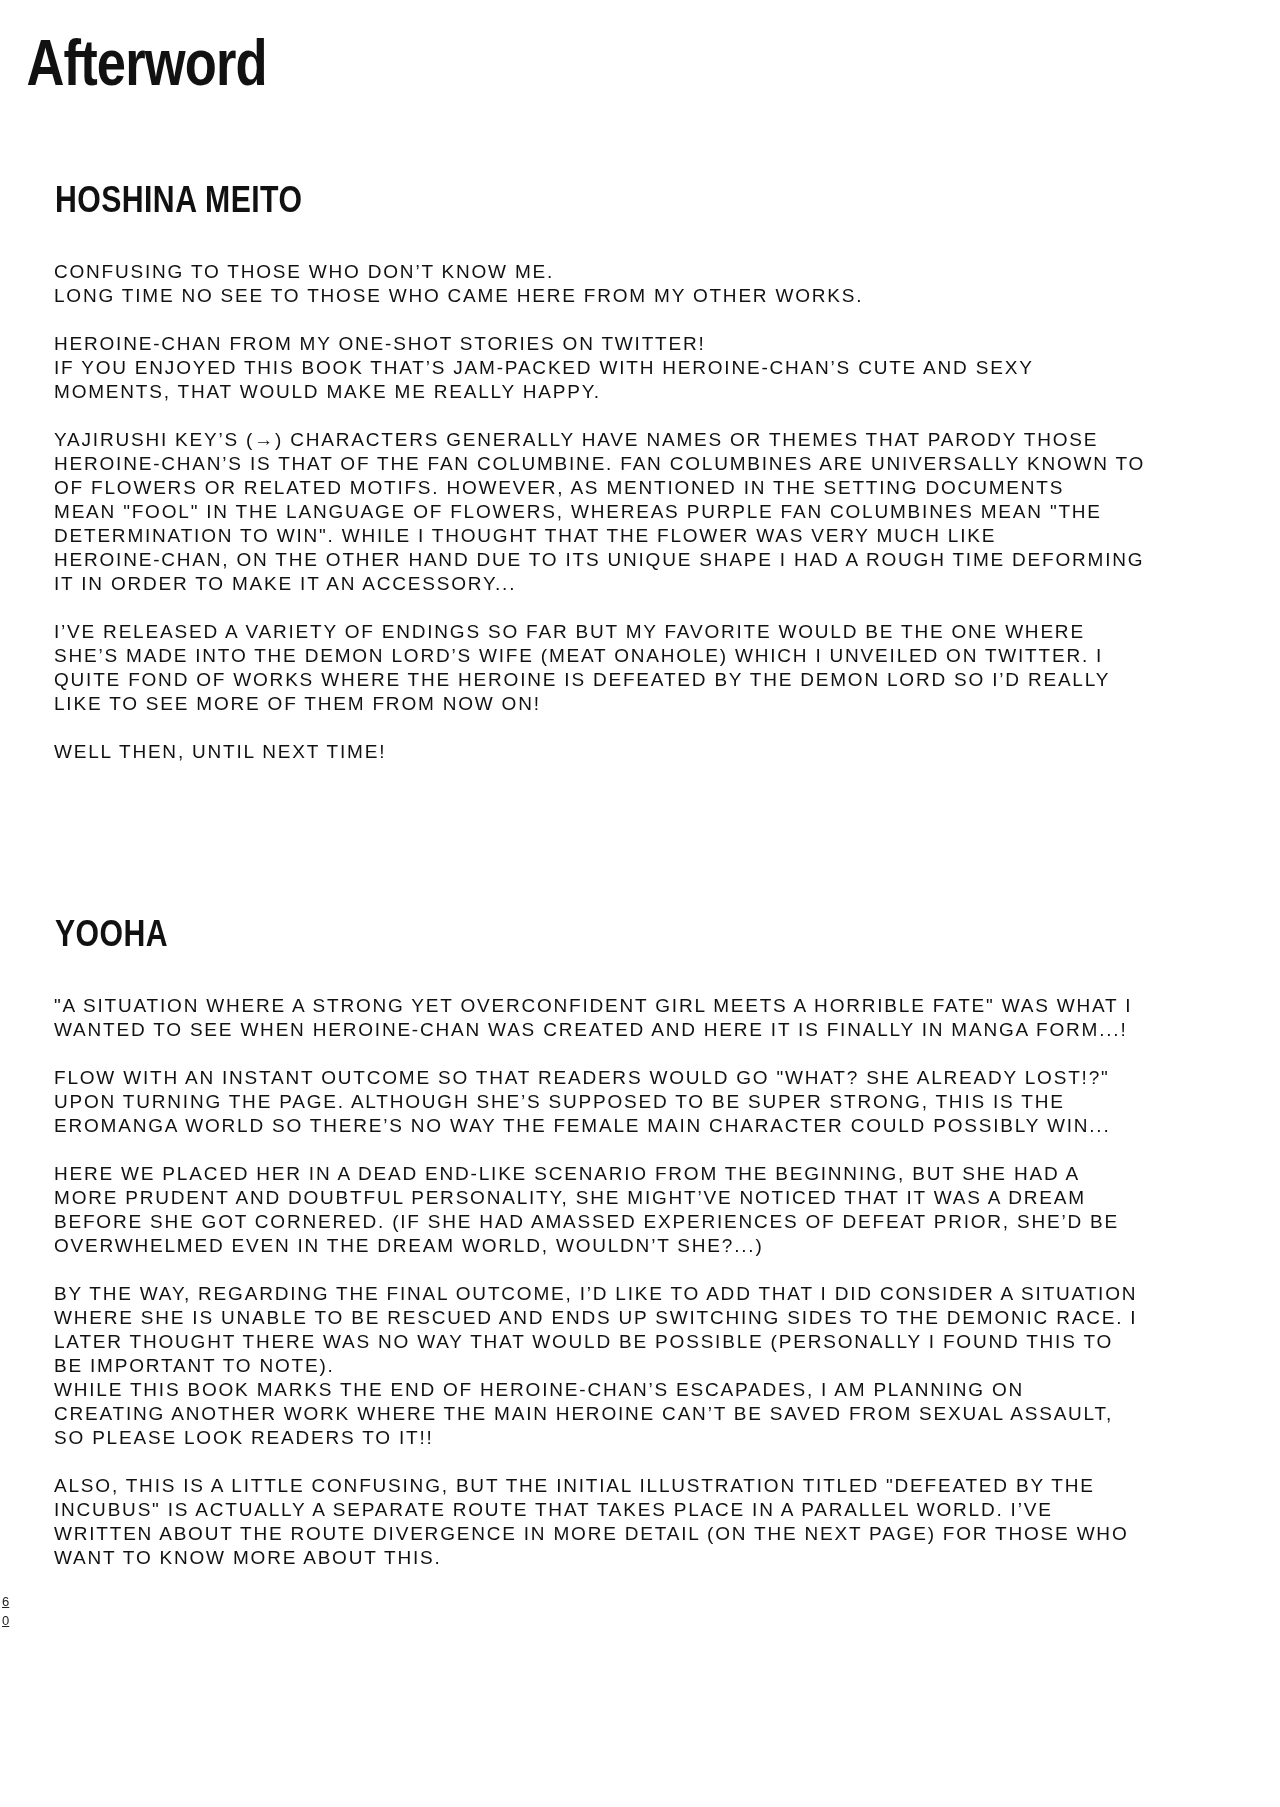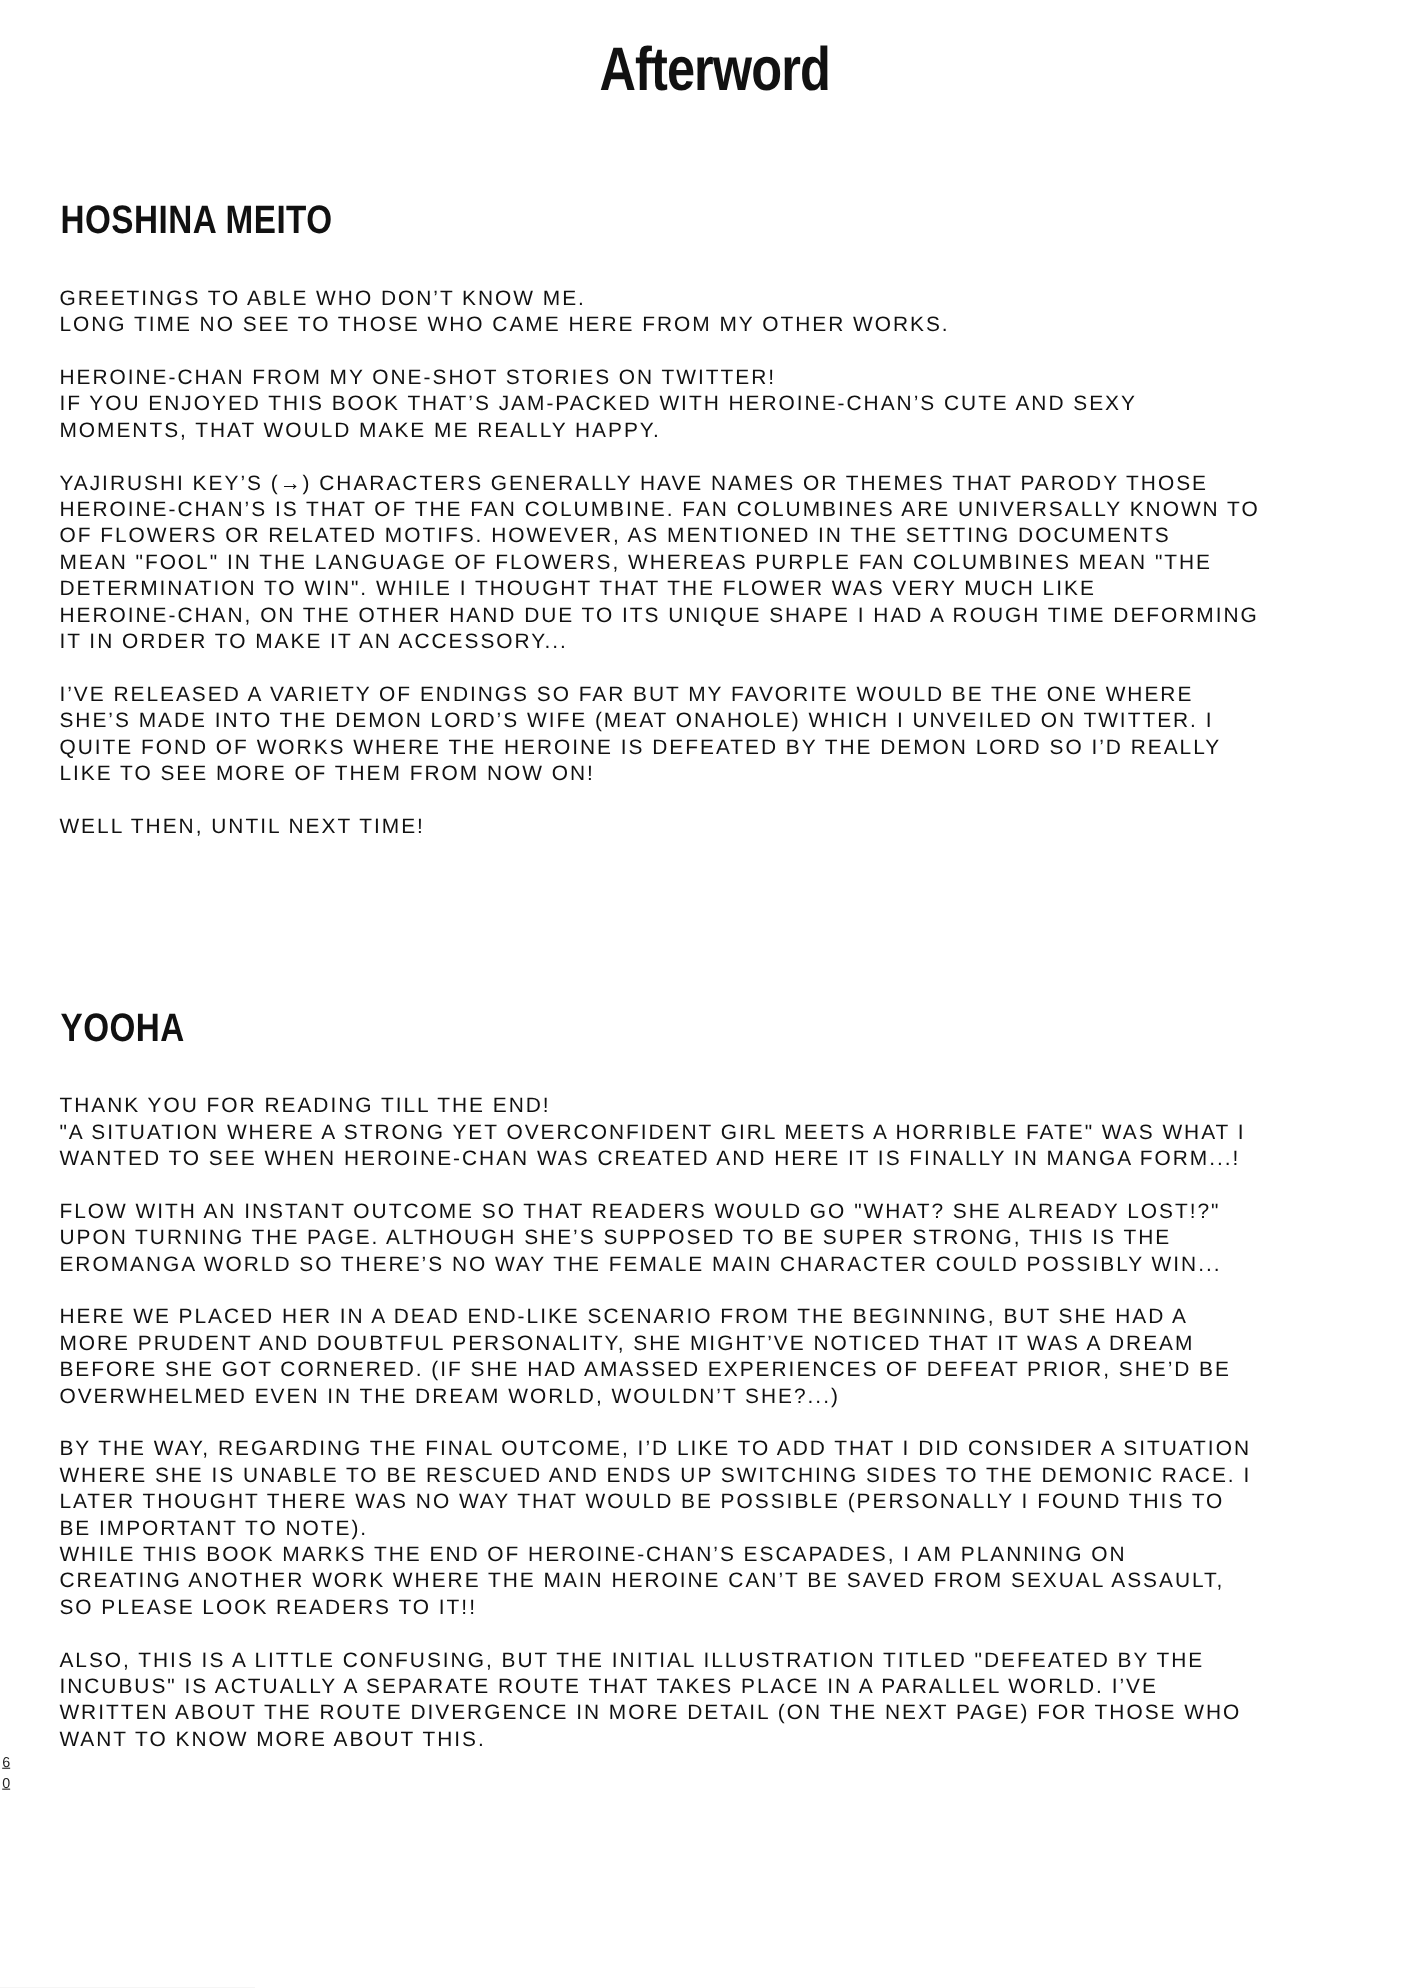--- a/index.html
+++ b/index.html
@@ -8,27 +8,25 @@
     width: 1280px;
     height: 1807px;
     margin: 0 auto;
     background: #ffffff;
     color: #111111;
     font-family: "Liberation Sans", sans-serif;
     overflow: hidden;
   }
   .title {
     margin: 28px 0 0 0;
-    text-align: center;
-    font-size: 56px;
+    font-size: 64px;
     line-height: 70px;
     font-weight: bold;
     letter-spacing: -1px;
     white-space: nowrap;
-    padding-left: 20px;
   }
   .title-inner {
     display: inline-block;
     transform: scaleX(0.82);
     transform-origin: center;
   }
   section h2 {
     margin: 150px 0 0 55px;
     font-size: 36px;
     line-height: 40px;
@@ -68,21 +66,21 @@
   <div class="page-number">60</div>
 
   <h1 class="title">
     <span class="title-inner">Afterword</span>
   </h1>
 
   <main>
       <section>
         <h2>HOSHINA MEITO</h2>
         <p>
-          <span class="line">GREETINGS TO ABLE WHO DON’T KNOW ME.</span>
+          <span class="line">CONFUSING TO THOSE WHO DON’T KNOW ME.</span>
           <span class="line">LONG TIME NO SEE TO THOSE WHO CAME HERE FROM MY OTHER WORKS.</span>
         </p>
         <p>
           <span class="line">HEROINE-CHAN FROM MY ONE-SHOT STORIES ON TWITTER!</span>
           <span class="line">IF YOU ENJOYED THIS BOOK THAT’S JAM-PACKED WITH HEROINE-CHAN’S CUTE AND SEXY</span>
           <span class="line">MOMENTS, THAT WOULD MAKE ME REALLY HAPPY.</span>
         </p>
         <p>
           <span class="line">YAJIRUSHI KEY’S (→) CHARACTERS GENERALLY HAVE NAMES OR THEMES THAT PARODY THOSE</span>
           <span class="line">HEROINE-CHAN’S IS THAT OF THE FAN COLUMBINE. FAN COLUMBINES ARE UNIVERSALLY KNOWN TO</span>
@@ -98,21 +96,20 @@
           <span class="line">QUITE FOND OF WORKS WHERE THE HEROINE IS DEFEATED BY THE DEMON LORD SO I’D REALLY</span>
           <span class="line">LIKE TO SEE MORE OF THEM FROM NOW ON!</span>
         </p>
         <p>
           <span class="line">WELL THEN, UNTIL NEXT TIME!</span>
         </p>
       </section>
       <section>
         <h2>YOOHA</h2>
         <p>
-          <span class="line">THANK YOU FOR READING TILL THE END!</span>
           <span class="line">"A SITUATION WHERE A STRONG YET OVERCONFIDENT GIRL MEETS A HORRIBLE FATE" WAS WHAT I</span>
           <span class="line">WANTED TO SEE WHEN HEROINE-CHAN WAS CREATED AND HERE IT IS FINALLY IN MANGA FORM...!</span>
         </p>
         <p>
           <span class="line">FLOW WITH AN INSTANT OUTCOME SO THAT READERS WOULD GO "WHAT? SHE ALREADY LOST!?"</span>
           <span class="line">UPON TURNING THE PAGE. ALTHOUGH SHE’S SUPPOSED TO BE SUPER STRONG, THIS IS THE</span>
           <span class="line">EROMANGA WORLD SO THERE’S NO WAY THE FEMALE MAIN CHARACTER COULD POSSIBLY WIN...</span>
         </p>
         <p>
           <span class="line">HERE WE PLACED HER IN A DEAD END-LIKE SCENARIO FROM THE BEGINNING, BUT SHE HAD A</span>

